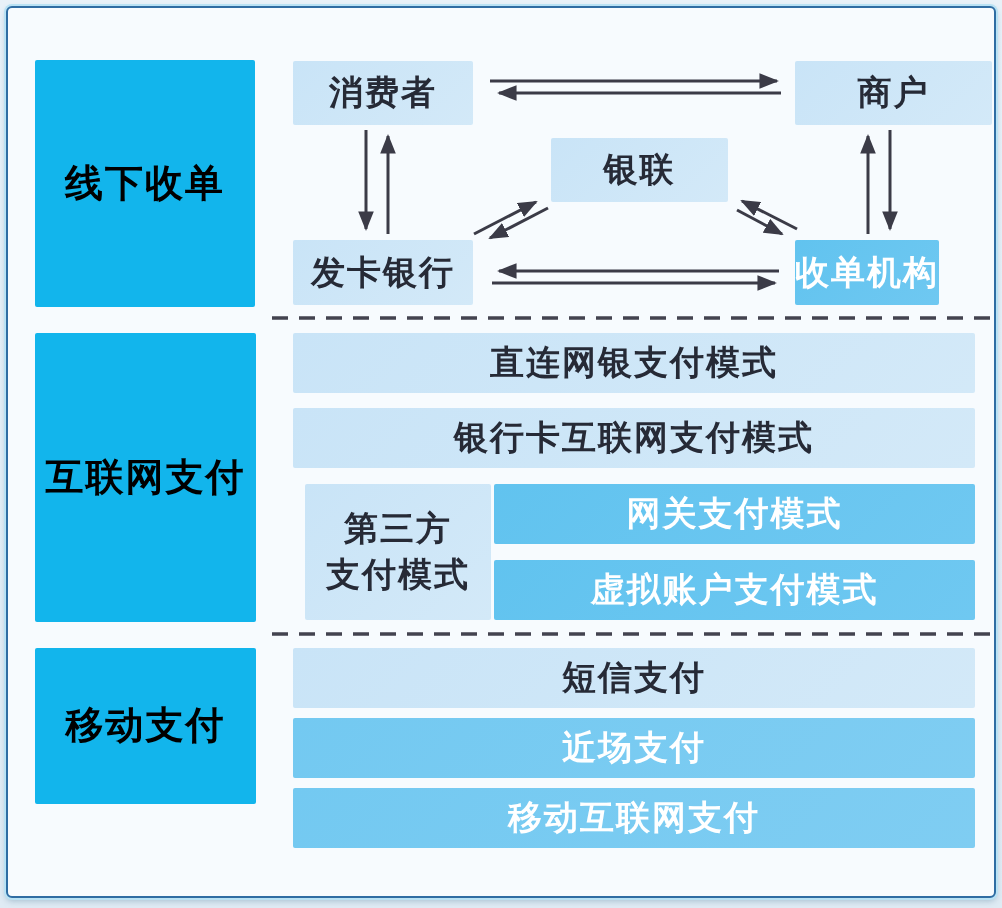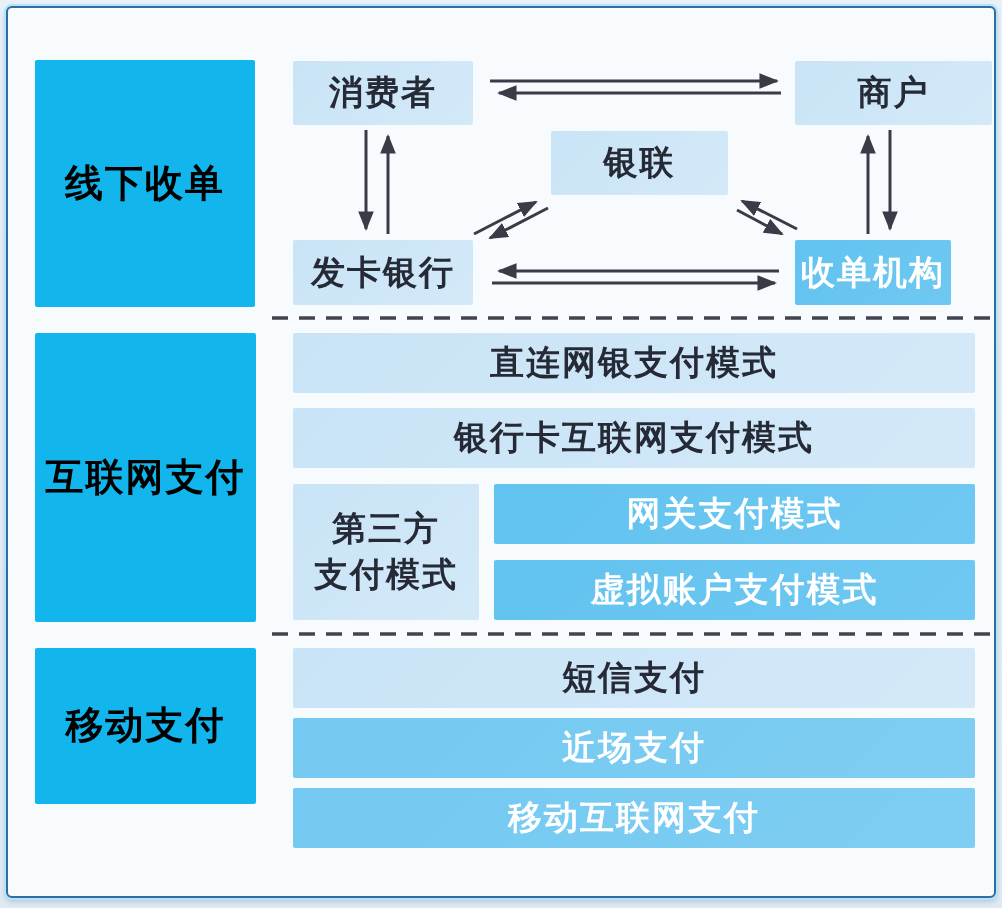--- a/index.html
+++ b/index.html
@@ -42,41 +42,41 @@
   .medium{
     background:linear-gradient(135deg,var(--medium-blue-box,#61c3ef) 0%,#6fc8f1 100%);
     color:#ffffff;
     font-size:34px;
   }
   .mobile-medium{
     background:linear-gradient(135deg,var(--mobile-row-blue,#73c9f1) 0%,#7fcdf2 100%);
     color:#ffffff;
     font-size:34px;
   }
-  .two-line{white-space:pre-line;}
+  .two-line{white-space:pre-line;margin-left:12px;}
   svg.arrows{
     position:absolute;left:0;top:0;
     pointer-events:none;
   }
 </style>
 </head>
 <body>
 
 <div class="page">
   <div class="frame"></div>
 
   <div class="blk cyan" style="left:35px;top:60px;width:220px;height:247px">线下收单</div>
   <div class="blk cyan" style="left:35px;top:333px;width:221px;height:289px">互联网支付</div>
   <div class="blk cyan" style="left:35px;top:648px;width:221px;height:156px">移动支付</div>
 
   <div class="blk light" style="left:293px;top:61px;width:180px;height:64px">消费者</div>
   <div class="blk light" style="left:795px;top:61px;width:197px;height:64px">商户</div>
-  <div class="blk light" style="left:551px;top:131px;width:177px;height:64px">银联</div>
+  <div class="blk light" style="left:551px;top:138px;width:177px;height:64px">银联</div>
   <div class="blk light" style="left:293px;top:240px;width:180px;height:65px">发卡银行</div>
-  <div class="blk medium" style="left:795px;top:240px;width:156px;height:65px">收单机构</div>
+  <div class="blk medium" style="left:795px;top:240px;width:144px;height:65px">收单机构</div>
 
   <div class="blk light" style="left:293px;top:333px;width:682px;height:60px">直连网银支付模式</div>
   <div class="blk light" style="left:293px;top:408px;width:682px;height:60px">银行卡互联网支付模式</div>
   <div class="blk light two-line" style="left:293px;top:484px;width:186px;height:136px">第三方
 支付模式</div>
   <div class="blk medium" style="left:494px;top:484px;width:481px;height:60px">网关支付模式</div>
   <div class="blk medium" style="left:494px;top:560px;width:481px;height:60px">虚拟账户支付模式</div>
 
   <div class="blk light" style="left:293px;top:648px;width:682px;height:60px">短信支付</div>
   <div class="blk mobile-medium" style="left:293px;top:718px;width:682px;height:60px">近场支付</div>

